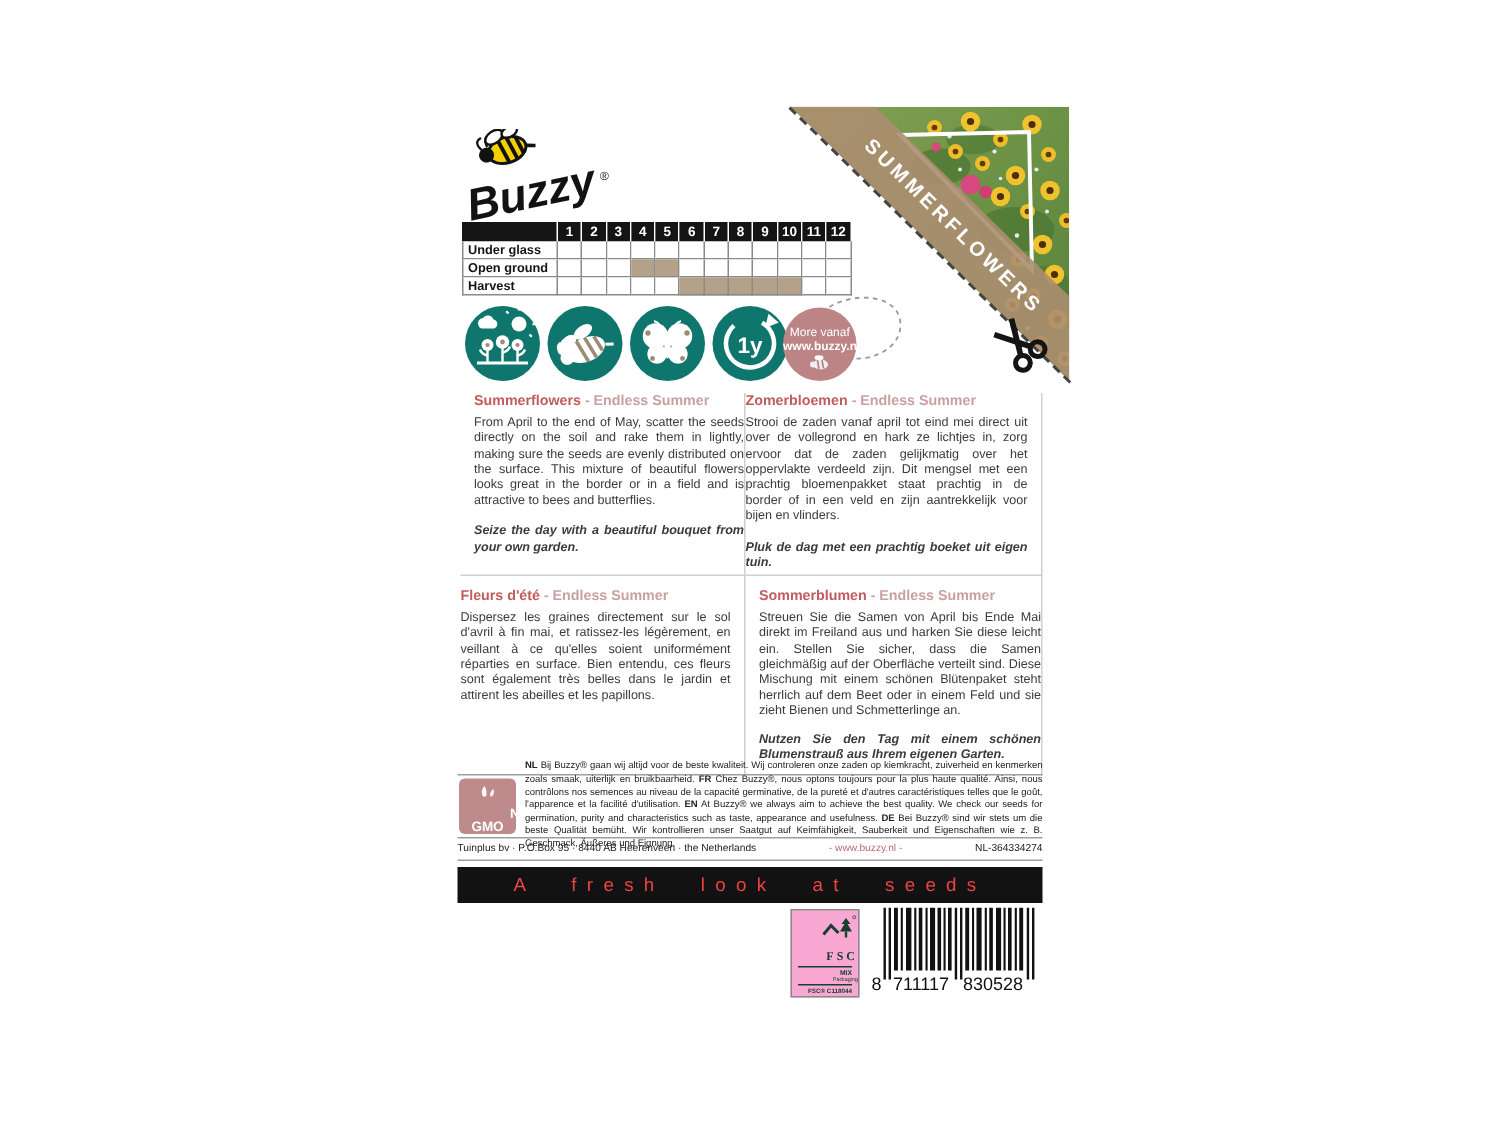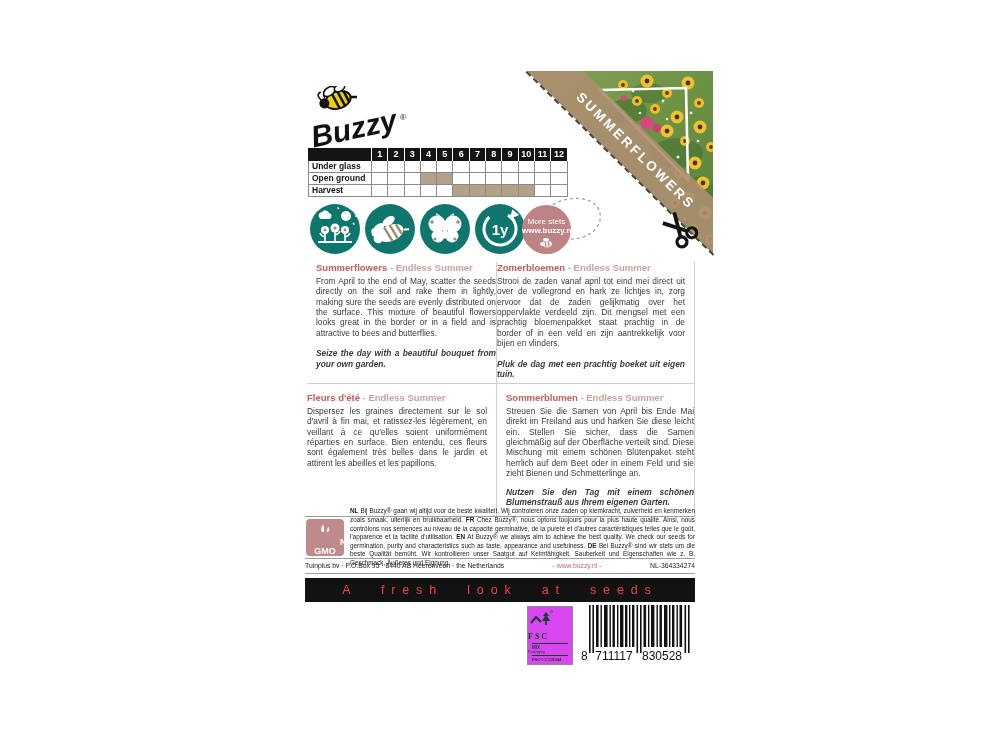--- a/index.html
+++ b/index.html
@@ -67,21 +67,21 @@
   #addressrow{left:305px;top:558px;width:390px;height:15px;border-bottom:1px solid #9e9e9e;
               font-size:6.8px;color:#222;display:flex;align-items:center;}
   #addressrow .mid{color:#bf6b6e;flex:1;text-align:center;}
 
   #blackbar{left:305px;top:578px;width:390px;height:24px;background:#121212;color:#ef4444;
             text-align:center;font-size:12.5px;line-height:24px;
             letter-spacing:0.55em;word-spacing:1.1em;}
 
   
   #fsc{left:527px;top:606px;width:44px;height:57px;border:1px solid #8a8a8a;
-       text-align:left;color:#17402e;background:#d946ef;}
+       text-align:right;color:#17402e;background:#f9a8d4;}
   #fsc .fsctxt{font-family:"Liberation Serif",serif;font-weight:bold;font-size:8px;
                letter-spacing:2px;line-height:8px;}
   #fsc .mix{font-size:4.5px;font-weight:bold;border-top:1px solid #17402e;margin:2px 4px 0 4px;padding-top:1px;}
   #fsc .pkg{font-size:3.6px;}
   #fsc .lic{font-size:4.2px;font-weight:bold;border-top:1px solid #17402e;margin:1px 4px 0 4px;padding-top:1px;}
   #barcode{left:577px;top:605px;width:120px;height:58px;background:#fff;}
 </style>
 </head>
 <body>
 
@@ -214,21 +214,21 @@
     <circle cx="25" cy="25" r="16" fill="none" stroke="#fff" stroke-width="3" stroke-dasharray="80 21" transform="rotate(-60 25 25)"></circle>
     <polygon points="36,6 44,10 36,16" fill="#fff" transform="rotate(14 40 11)"></polygon>
     <text x="25" y="31" text-anchor="middle" font-size="15" font-weight="bold" fill="#fff" font-family="Liberation Sans, sans-serif">1y</text>
   </svg>
 </div>
 
 <svg class="abs" style="left:540px;top:190px;" width="75" height="64">
   <path d="M 8,18 C 28,2 64,6 60,30 C 57,46 34,54 14,46" fill="none" stroke="#9a9a9a" stroke-width="1.2" stroke-dasharray="3 3"></path>
 </svg>
 <div class="abs" id="moreinfo">
-  <div class="l1">More stets</div>
+  <div class="l1">More vanaf</div>
   <div class="l2">www.buzzy.nl</div>
   <svg width="16" height="12" viewBox="0 0 16 12">
     <ellipse cx="8" cy="7" rx="5" ry="3.4" fill="#efefef"></ellipse>
     <path d="M 6,4 L 7,10 M 9,4 L 10,9.6" stroke="#bd8486" stroke-width="1.2"></path>
     <circle cx="3" cy="7" r="2" fill="#efefef"></circle>
     <ellipse cx="7" cy="2.5" rx="3" ry="1.6" fill="#fff"></ellipse>
   </svg>
 </div>
 
 <div class="abs" id="photo">

